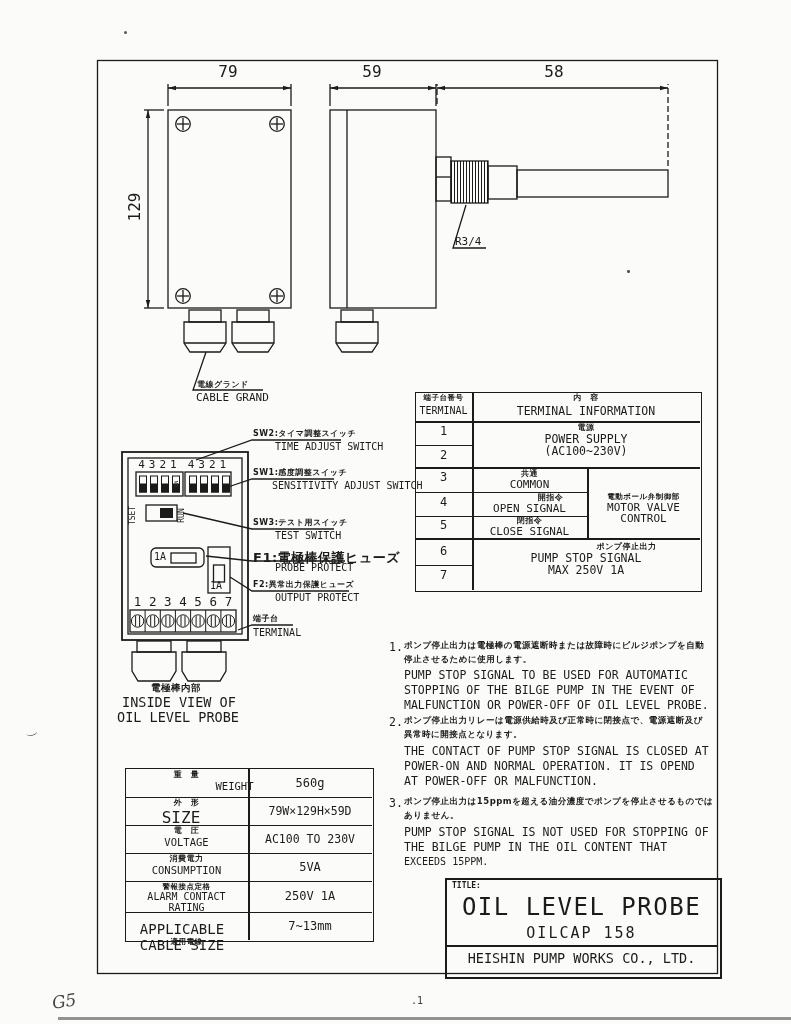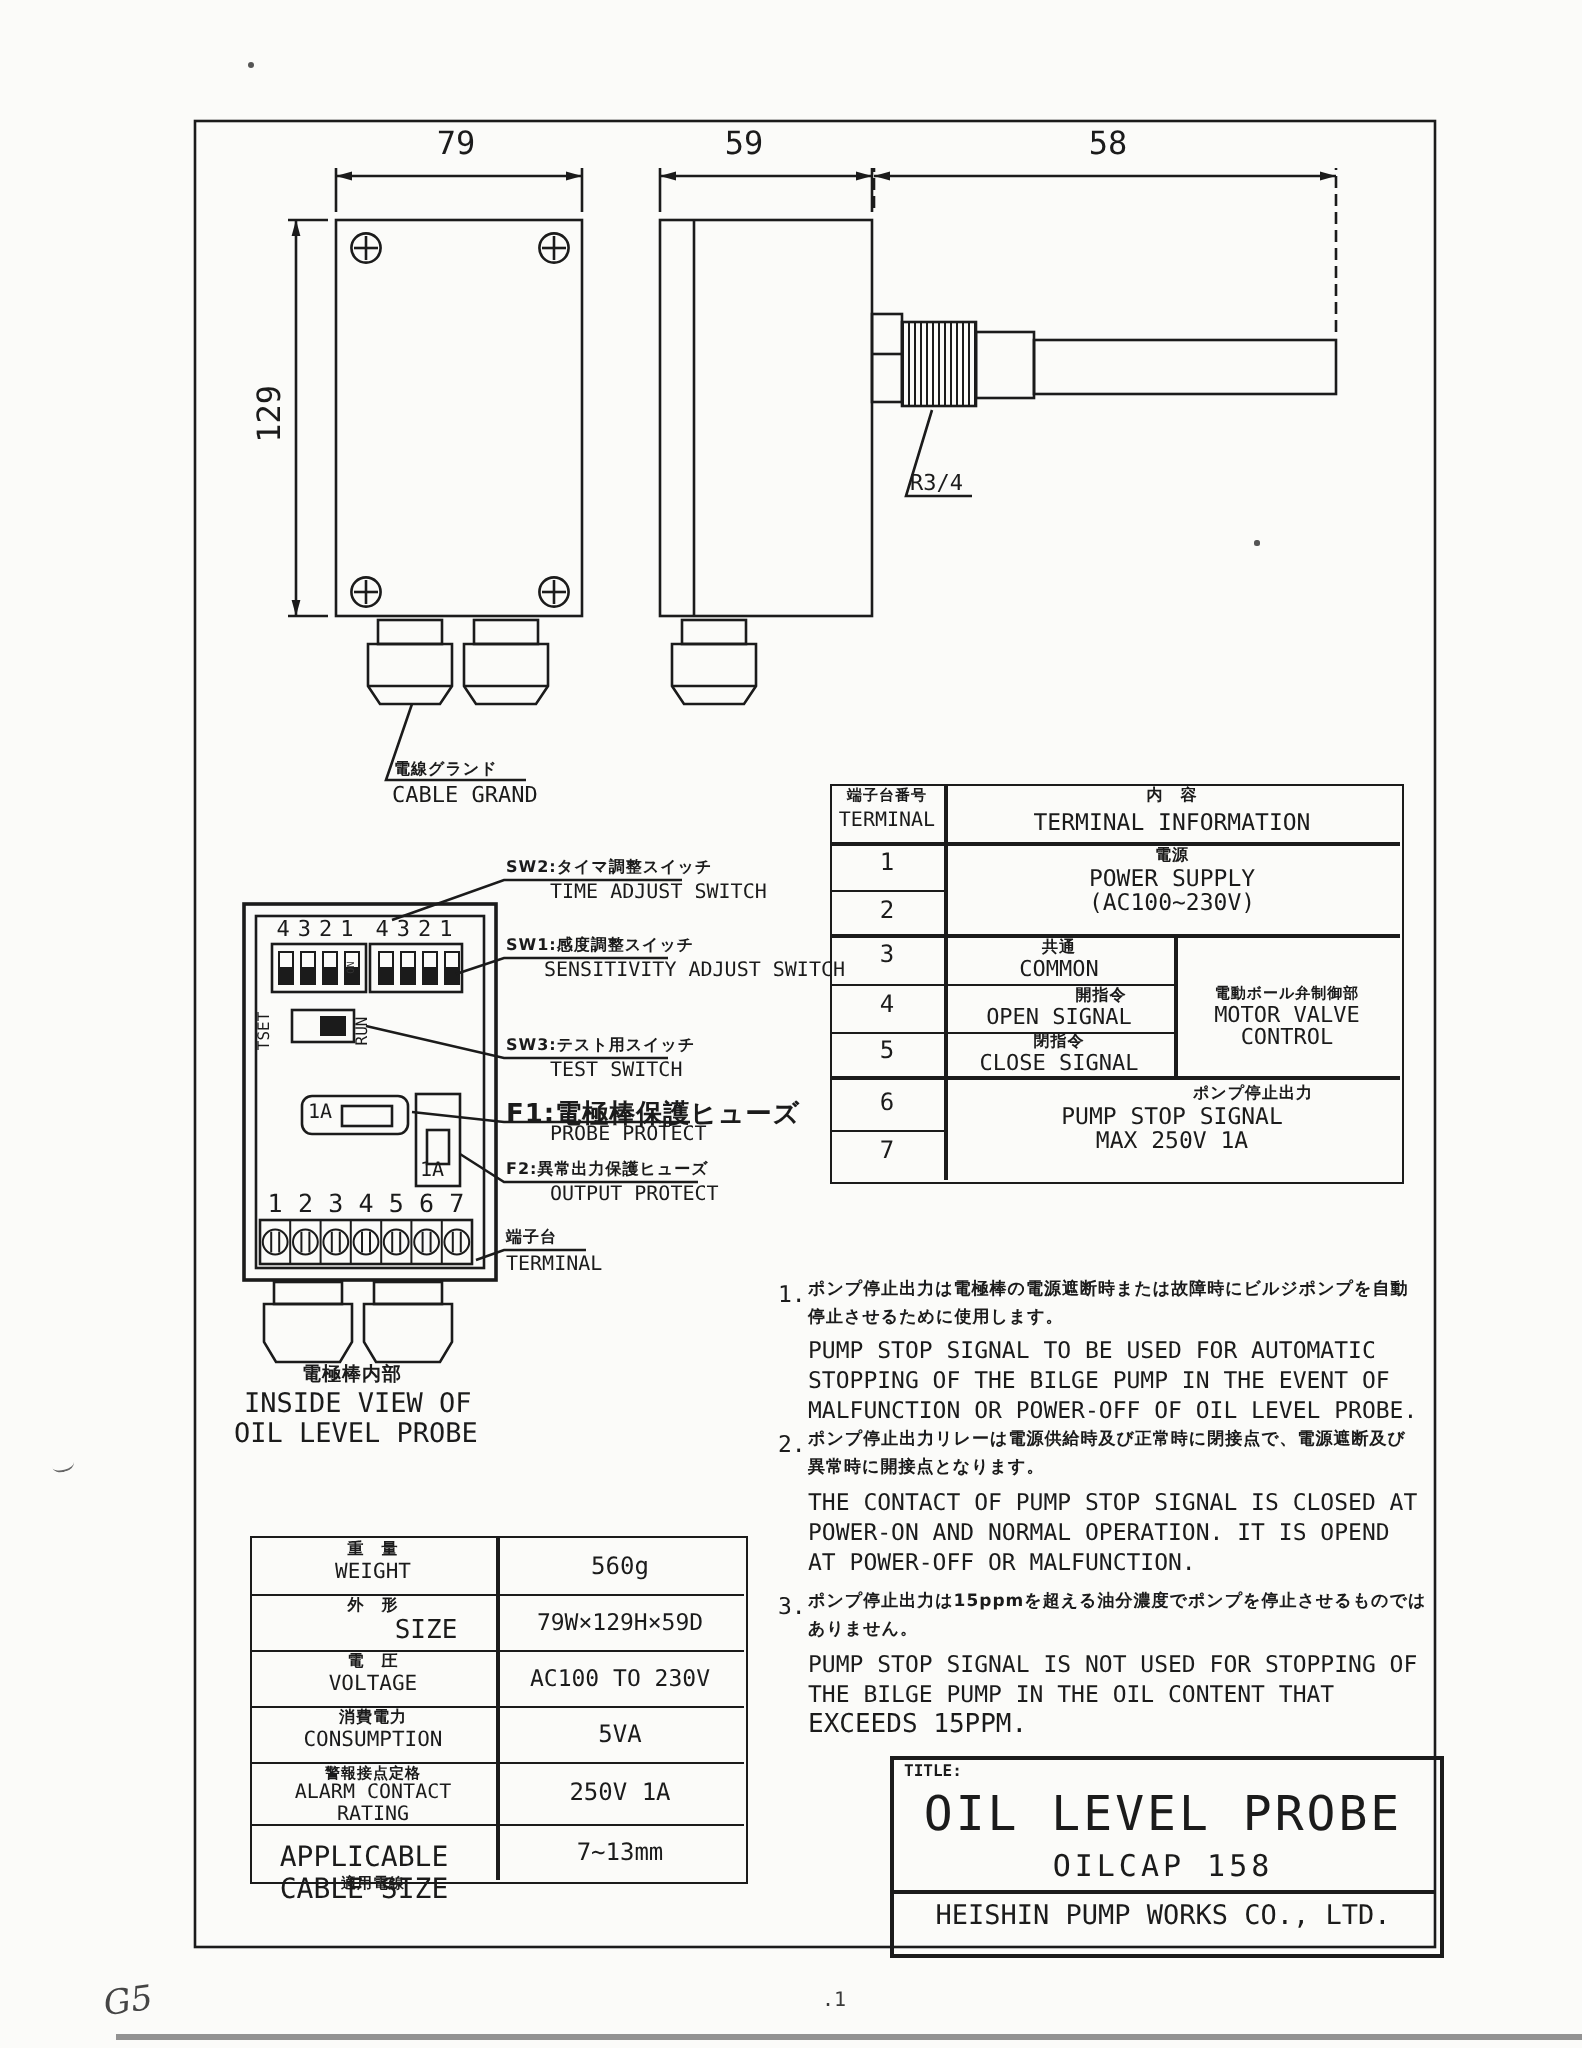--- a/index.html
+++ b/index.html
@@ -273,38 +273,38 @@
     <span class="t jp" style="left:404px;top:730px;font-size:8.5px;">異常時に開接点となります。</span>
     <span class="t" style="left:404px;top:745px;font-size:11.5px;">THE CONTACT OF PUMP STOP SIGNAL IS CLOSED AT</span>
     <span class="t" style="left:404px;top:760px;font-size:11.5px;">POWER-ON AND NORMAL OPERATION. IT IS OPEND</span>
     <span class="t" style="left:404px;top:775px;font-size:11.5px;">AT POWER-OFF OR MALFUNCTION.</span>
 
     <span class="t" style="left:389px;top:797px;font-size:11.5px;">3.</span>
     <span class="t jp" style="left:404px;top:797px;font-size:8.5px;">ポンプ停止出力は15ppmを超える油分濃度でポンプを停止させるものでは</span>
     <span class="t jp" style="left:404px;top:811px;font-size:8.5px;">ありません。</span>
     <span class="t" style="left:404px;top:826px;font-size:11.5px;">PUMP STOP SIGNAL IS NOT USED FOR STOPPING OF</span>
     <span class="t" style="left:404px;top:841px;font-size:11.5px;">THE BILGE PUMP IN THE OIL CONTENT THAT</span>
-    <span class="t" style="left:404px;top:856px;font-size:13px;text-align:center;">EXCEEDS 15PPM.</span>
+    <span class="t" style="left:404px;top:856px;font-size:10px;text-align:center;">EXCEEDS 15PPM.</span>
   </div>
 
   <div>
     <div class="ln" style="left:125px;top:768px;width:247px;height:172px;background:none;border:1.6px solid #1b1b1b;"></div>
     <div class="ln" style="left:248px;top:768px;width:1.5px;height:172px;"></div>
     <div class="ln" style="left:125px;top:797px;width:247px;height:1.2px;"></div>
     <div class="ln" style="left:125px;top:825px;width:247px;height:1.2px;"></div>
     <div class="ln" style="left:125px;top:853px;width:247px;height:1.2px;"></div>
     <div class="ln" style="left:125px;top:881px;width:247px;height:1.2px;"></div>
     <div class="ln" style="left:125px;top:912px;width:247px;height:1.2px;"></div>
 
     <span class="t c jp" style="left:125px;top:771px;width:123px;font-size:8px;">重　量</span>
-    <span class="t c" style="left:125px;top:781px;width:123px;font-size:10.5px;">WEIGHT</span>
+    <span class="t c" style="left:125px;top:781px;width:123px;font-size:10.5px;padding-left:48px;">WEIGHT</span>
     <span class="t c" style="left:248px;top:777px;width:124px;font-size:12px;">560g</span>
 
     <span class="t c jp" style="left:125px;top:799px;width:123px;font-size:8px;">外　形</span>
-    <span class="t c" style="left:125px;top:809px;width:112px;font-size:13px;padding-left:32px;">SIZE</span>
+    <span class="t c" style="left:125px;top:809px;width:112px;font-size:16px;">SIZE</span>
     <span class="t c" style="left:248px;top:805px;width:124px;font-size:11.5px;">79W×129H×59D</span>
 
     <span class="t c jp" style="left:125px;top:827px;width:123px;font-size:8px;">電　圧</span>
     <span class="t c" style="left:125px;top:837px;width:123px;font-size:10.5px;">VOLTAGE</span>
     <span class="t c" style="left:248px;top:833px;width:124px;font-size:11.5px;">AC100 TO 230V</span>
 
     <span class="t c jp" style="left:125px;top:855px;width:123px;font-size:8px;">消費電力</span>
     <span class="t c" style="left:125px;top:865px;width:123px;font-size:10.5px;">CONSUMPTION</span>
     <span class="t c" style="left:248px;top:861px;width:124px;font-size:12px;">5VA</span>
 

